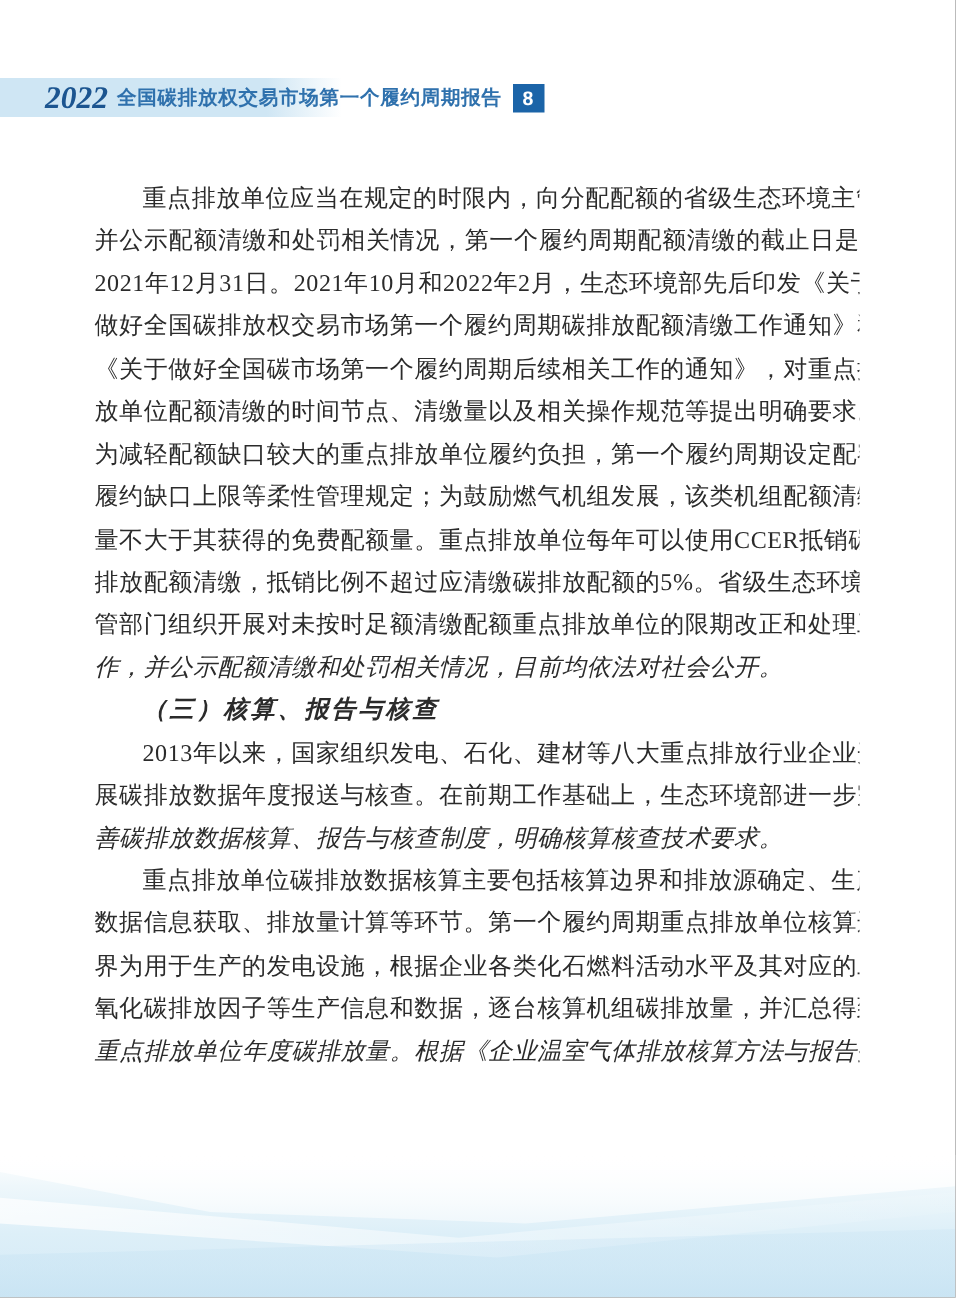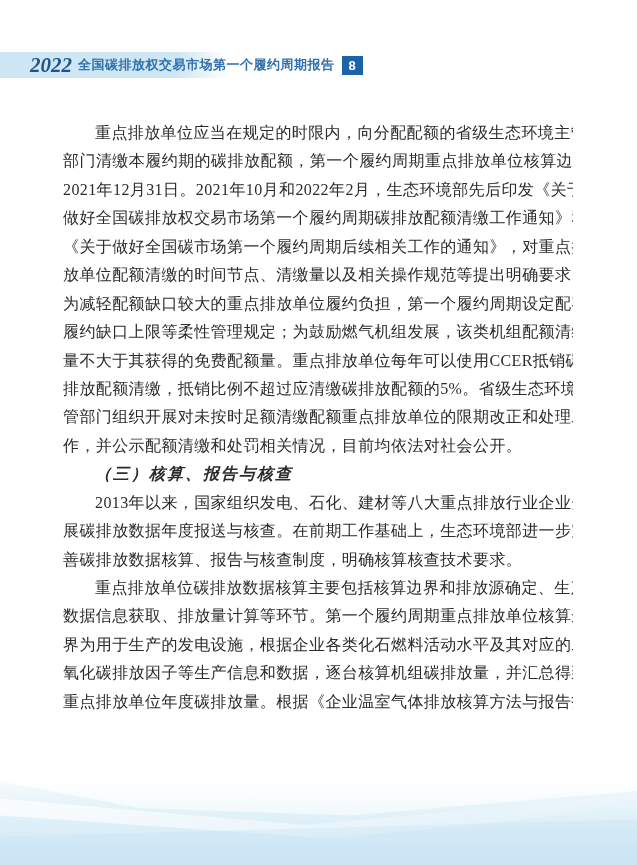--- a/index.html
+++ b/index.html
@@ -71,20 +71,21 @@
     letter-spacing:0.4px;
     text-align:justify;
     text-align-last:justify;
     height:28.45px;
     overflow:hidden;
     white-space:nowrap;
   }
   .doc-body .para .line:first-child{text-indent:2em;}
   .doc-body .para .line:last-child{
     text-align-last:left;
+    font-style:italic;
   }
   .doc-body .heading{
     line-height:28.45px;height:28.45px;
     font-weight:bold;
     text-indent:2em;
     letter-spacing:0.6px;
     font-size:16.5px;
   }
   .doc-body .heading-kai{
     line-height:28.45px;height:28.45px;
@@ -126,21 +127,21 @@
 
   <header class="header-band">
     <span class="header-year">2022</span>
     <span class="header-title">全国碳排放权交易市场第一个履约周期报告</span>
     <span class="page-box">8</span>
   </header>
 
   <main class="doc-body">
       <div class="para">
         <div class="line">重点排放单位应当在规定的时限内，向分配配额的省级生态环境主管</div>
-        <div class="line">部门清缴本履约期的碳排放配额，第一个履约周期重点排放单位核算边</div>
+        <div class="line">并公示配额清缴和处罚相关情况，第一个履约周期配额清缴的截止日是</div>
         <div class="line">2021年12月31日。2021年10月和2022年2月，生态环境部先后印发《关于</div>
         <div class="line">做好全国碳排放权交易市场第一个履约周期碳排放配额清缴工作通知》和</div>
         <div class="line">《关于做好全国碳市场第一个履约周期后续相关工作的通知》，对重点排</div>
         <div class="line">放单位配额清缴的时间节点、清缴量以及相关操作规范等提出明确要求。</div>
         <div class="line">为减轻配额缺口较大的重点排放单位履约负担，第一个履约周期设定配额</div>
         <div class="line">履约缺口上限等柔性管理规定；为鼓励燃气机组发展，该类机组配额清缴</div>
         <div class="line">量不大于其获得的免费配额量。重点排放单位每年可以使用CCER抵销碳</div>
         <div class="line">排放配额清缴，抵销比例不超过应清缴碳排放配额的5%。省级生态环境主</div>
         <div class="line">管部门组织开展对未按时足额清缴配额重点排放单位的限期改正和处理工</div>
         <div class="line">作，并公示配额清缴和处罚相关情况，目前均依法对社会公开。</div>

